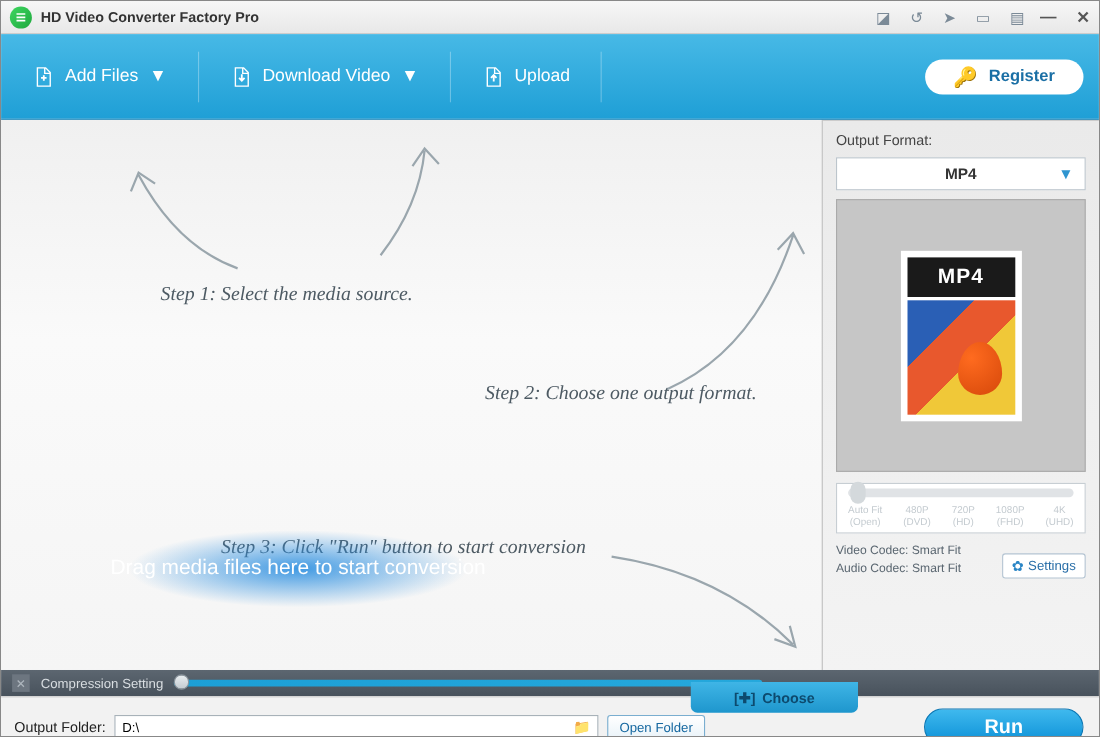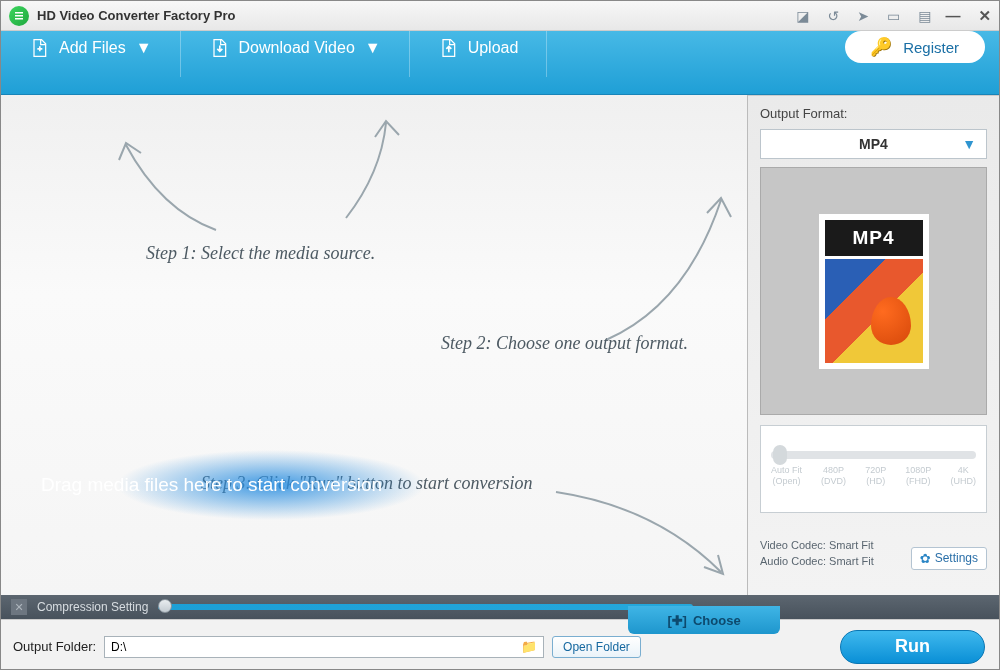--- a/index.html
+++ b/index.html
@@ -5,46 +5,46 @@
 *{margin:0;padding:0;box-sizing:border-box;font-family:Arial,sans-serif}
 body{width:1000px;height:670px;background:#fff;overflow:hidden;border:1px solid #888}
 .titlebar{height:30px;background:linear-gradient(#f7f7f7,#e8e8e8);display:flex;align-items:center;padding:0 8px;border-bottom:1px solid #ccc}
 .app-icon{width:20px;height:20px;border-radius:50%;background:linear-gradient(135deg,#3dd65f,#1fa83e);display:flex;align-items:center;justify-content:center;margin-right:8px}
 .app-icon svg{width:12px;height:12px;fill:#fff}
 .app-title{font-size:13px;font-weight:bold;color:#333;flex:1}
 .title-icons{display:flex;gap:18px;align-items:center;margin-right:14px}
 .title-icons span{color:#7b8a97;font-size:14px;cursor:pointer}
 .win-controls{display:flex;gap:18px}
 .win-controls span{color:#555;font-size:15px;cursor:pointer;font-weight:bold}
-.toolbar{height:64px;background:linear-gradient(#47b9e6,#1f9fd6);display:flex;align-items:flex-start;padding:0 14px;gap:14px;border-bottom:1px solid #1884b8}
+.toolbar{height:78px;background:linear-gradient(#47b9e6,#1f9fd6);display:flex;align-items:center;padding:0 14px;gap:14px;border-bottom:1px solid #1884b8}
 .tbtn{display:flex;align-items:center;color:#fff;font-size:16px;cursor:pointer;gap:10px;padding:6px 14px;border-radius:4px}
 .tbtn svg{width:20px;height:22px;fill:#fff}
 .sep{width:1px;height:46px;background:rgba(255,255,255,.3)}
 .clear{opacity:.55}
 .register-btn{margin-left:auto;background:#fff;border-radius:16px;padding:5px 26px;display:flex;align-items:center;gap:10px;cursor:pointer}
 .register-btn .rk{color:#e8a20b;font-size:18px}
-.register-btn span:last-child{color:#1a6fa5;font-size:15px;font-weight:normal}
+.register-btn span:last-child{color:#1a6fa5;font-size:15px;font-weight:bold}
 .mainwrap{display:flex;height:500px}
 .droparea{flex:1;background:linear-gradient(#f0f0f0,#fafafa 40%,#f5f5f5);position:relative;border-right:1px solid #bbb}
 .arrow{position:absolute;stroke:#9aa6ad;stroke-width:2;fill:none}
 .step{position:absolute;font-family:'Comic Sans MS',cursive;font-size:18px;color:#4d5a63;font-style:italic}
-.dragblob{position:absolute;left:40px;top:330px;width:460px;height:120px;background:radial-gradient(ellipse 220px 50px at center,rgba(44,143,224,.9),rgba(44,143,224,0) 70%);display:flex;align-items:center;justify-content:flex-start}
+.dragblob{position:absolute;left:40px;top:348px;width:460px;height:120px;background:radial-gradient(ellipse 220px 50px at center,rgba(44,143,224,.9),rgba(44,143,224,0) 70%);display:flex;align-items:center;justify-content:center}
 .dragblob span{color:#fff;font-size:19px}
 .rightpanel{width:251px;background:linear-gradient(#eaeaea,#f3f3f3);padding:10px 12px;border-top:1px solid #ccc}
 .rtitle{font-size:13px;color:#444;margin-bottom:8px}
 .fmt-select{background:#fff;border:1px solid #bcc5cc;height:30px;display:flex;align-items:center;justify-content:center;position:relative;cursor:pointer;margin-bottom:8px}
 .fmt-select span{font-size:14px;font-weight:bold;color:#333}
 .fmt-select .dd{position:absolute;right:10px;color:#2f95d0}
 .thumb-box{height:248px;background:#c6c6c6;border:1px solid #aaa;display:flex;align-items:center;justify-content:center;margin-bottom:10px}
 .thumb{width:110px;height:155px;background:#fff;padding:6px;display:flex;flex-direction:column}
 .thumb-hdr{height:36px;background:#1a1a1a;display:flex;align-items:center;justify-content:center}
 .thumb-hdr span{color:#fff;font-size:19px;font-weight:bold;letter-spacing:1px}
 .thumb-img{flex:1;margin-top:3px;background:linear-gradient(135deg,#2a5fb5 0%,#2a5fb5 30%,#e8582d 30%,#e8582d 55%,#f0c838 55%,#f0c838 100%);position:relative}
 .thumb-img::after{content:"";position:absolute;right:12px;bottom:18px;width:40px;height:48px;background:radial-gradient(circle at 30% 30%,#ff6b1f,#d6480a);border-radius:50% 50% 50% 50%/60% 60% 40% 40%}
-.slider-box{background:#fff;border:1px solid #c7ced3;padding:25px 10px;margin-bottom:24px}
+.slider-box{background:#fff;border:1px solid #c7ced3;padding:4px 10px;margin-bottom:8px}
 .slider-track{height:8px;background:#e0e3e6;border-radius:4px;position:relative;margin-bottom:6px}
 .slider-thumb{position:absolute;left:2px;top:-6px;width:14px;height:20px;background:#d4d9dc;border-radius:7px}
 .slider-labels{display:flex;justify-content:space-between;font-size:9px;color:#c4cbd0;text-align:center}
 .slider-labels div{line-height:1.2}
 .codec-row{display:flex;justify-content:space-between;align-items:flex-end}
 .codec-info{font-size:11px;color:#5a6670;line-height:1.5}
 .settings-btn{background:#fff;border:1px solid #b4c4d2;border-radius:3px;padding:3px 8px;display:flex;align-items:center;gap:4px;cursor:pointer}
 .settings-btn span:first-child{color:#2a85c5;font-size:13px}
 .settings-btn span:last-child{color:#2a6fa8;font-size:12px}
 .compression-bar{height:24px;background:linear-gradient(#5c6670,#48525c);display:flex;align-items:center;padding:0 10px;gap:10px}

